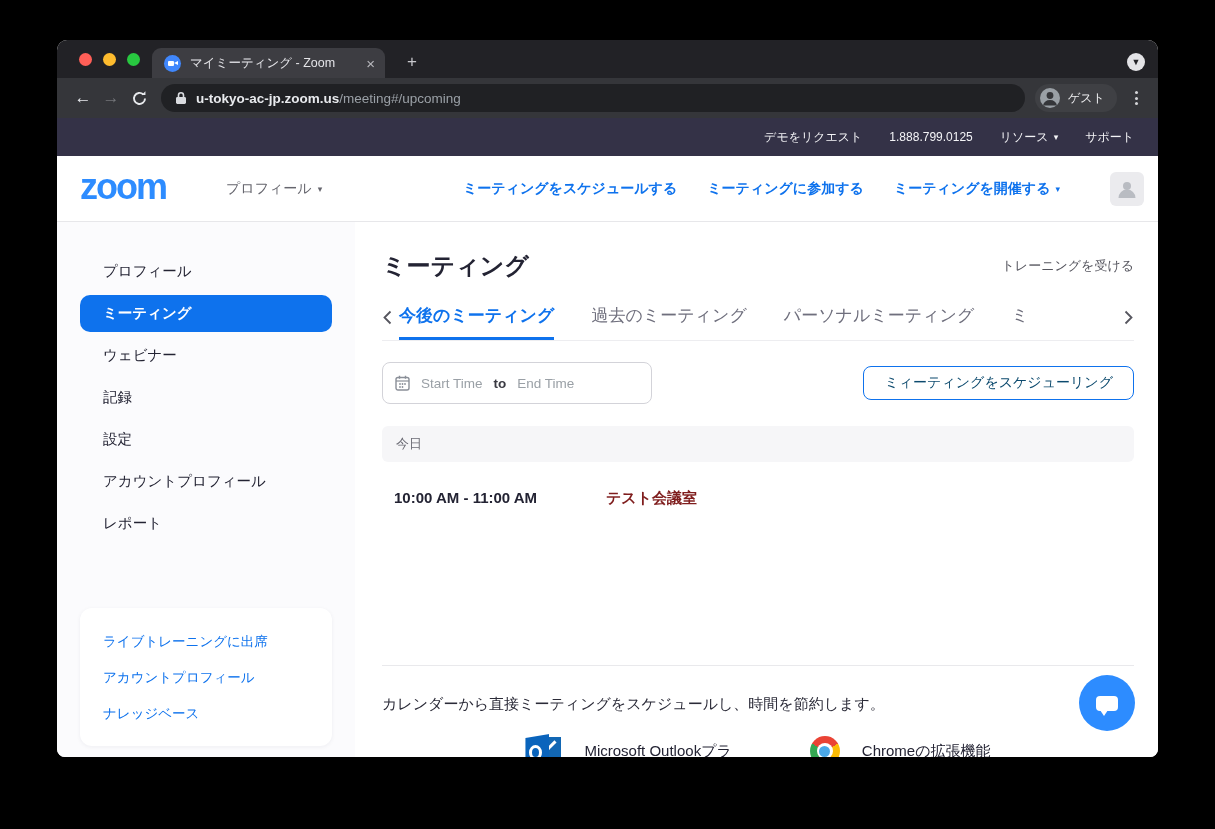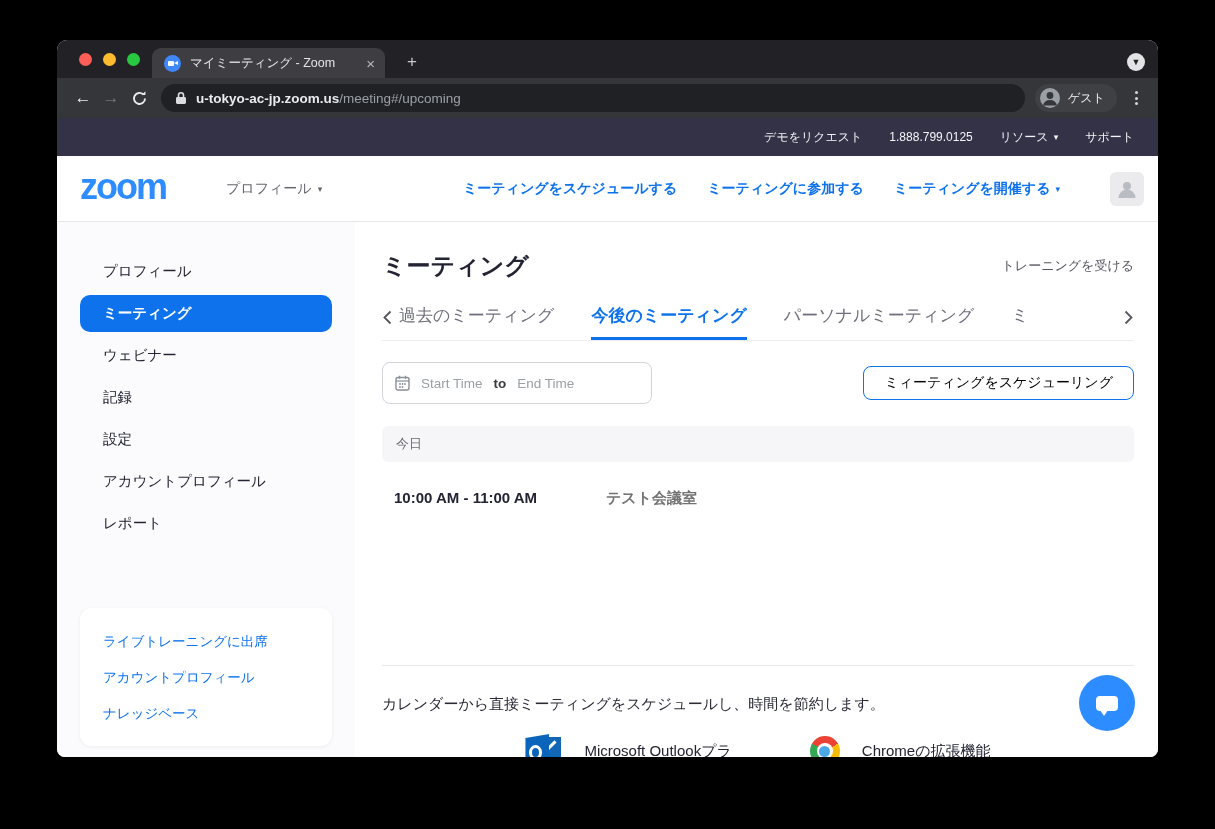--- a/index.html
+++ b/index.html
@@ -86,28 +86,28 @@
   .tab-scroll.right { margin-left:auto; padding:0 0 14px 6px; }
   .ztab { font-size:17px; color:#6f6f7d; padding-bottom:13px; margin-right:37px; white-space:nowrap; }
   .ztab.active { color:#0e72ed; font-weight:700; border-bottom:3px solid #0e72ed; padding-bottom:10px; }
 
   .filter-row { margin-top:21px; display:flex; align-items:center; }
   .daterange { width:270px; height:42px; border:1px solid #d3d3d9; border-radius:8px;
                display:flex; align-items:center; padding:0 12px; gap:11px; background:#fff; }
   .dr-ph { font-size:13.5px; color:#9aa0a6; }
   .dr-to { font-size:13.5px; color:#3a3a42; font-weight:700; }
   .schedule-btn { margin-left:auto; height:34px; padding:0 20px; border:1px solid #0e72ed; border-radius:8px;
-                  background:#fff; color:#000000; font-size:14px; display:flex; align-items:center; }
+                  background:#fff; color:#0c4a6e; font-size:14px; display:flex; align-items:center; }
 
   .day-bar { margin-top:22px; height:36px; background:#f6f6f8; border-radius:6px;
              display:flex; align-items:center; padding-left:14px; color:#6b6b74; font-size:13px; }
 
   .meeting-row { margin-top:27px; display:flex; padding-left:12px; }
   .m-time { width:212px; font-size:15px; font-weight:700; color:#232333; }
-  .m-topic { font-size:15px; font-weight:700; color:#737373; }
+  .m-topic { font-size:15px; font-weight:700; color:#7f1d1d; }
 
   .divider { margin-top:157px; height:1px; background:#e9e9ec; }
   .cal-note { margin-top:29px; font-size:15px; color:#2b2b38; }
   .integrations { margin-top:20px; display:flex; align-items:center;justify-content:center; }
   .integ { display:flex; align-items:center; gap:22px; }
   .integ-label { font-size:15px; color:#232333; }
   .integ + .integ { margin-left:78px; }
 
   
   .outlook { width:37px; height:34px; position:relative; }
@@ -248,22 +248,22 @@
         <span class="page-title">ミーティング</span>
         <a href="#" class="training-link">トレーニングを受ける</a>
       </div>
 
       <div class="tabs-row">
         <span class="tab-scroll">
           <svg width="11" height="17" viewBox="0 0 11 17">
               <path d="M8.5 2.5 2.5 8.5l6 6" fill="none" stroke="#55555e" stroke-width="1.8"></path>
             </svg>
         </span>
+        <span class="ztab active">今後のミーティング</span>
         <span class="ztab">過去のミーティング</span>
-        <span class="ztab active">今後のミーティング</span>
         <span class="ztab">パーソナルミーティング</span>
         <span class="ztab" style="margin-right:0">ミ</span>
         <span class="tab-scroll right">
           <svg width="11" height="17" viewBox="0 0 11 17">
               <path d="M2.5 2.5l6 6-6 6" fill="none" stroke="#55555e" stroke-width="1.8"></path>
             </svg>
         </span>
       </div>
 
       <div class="filter-row">

